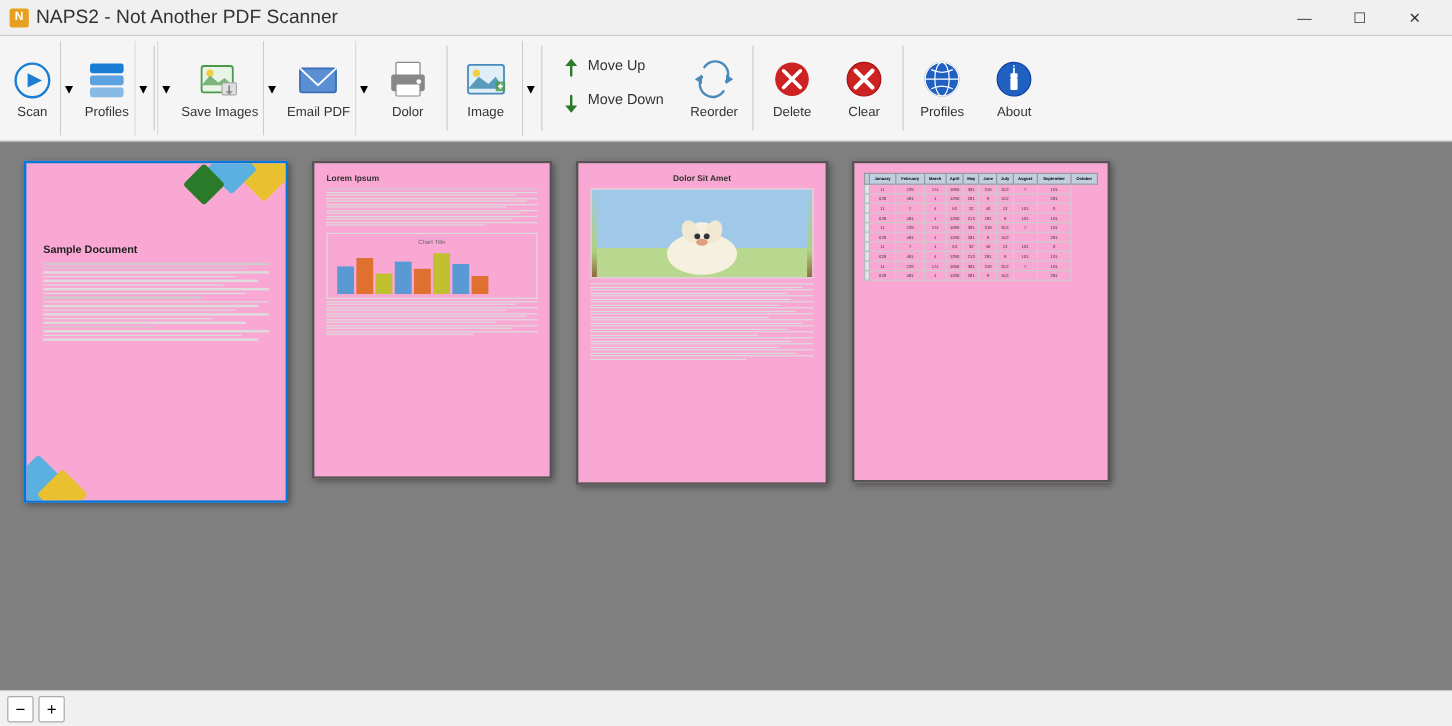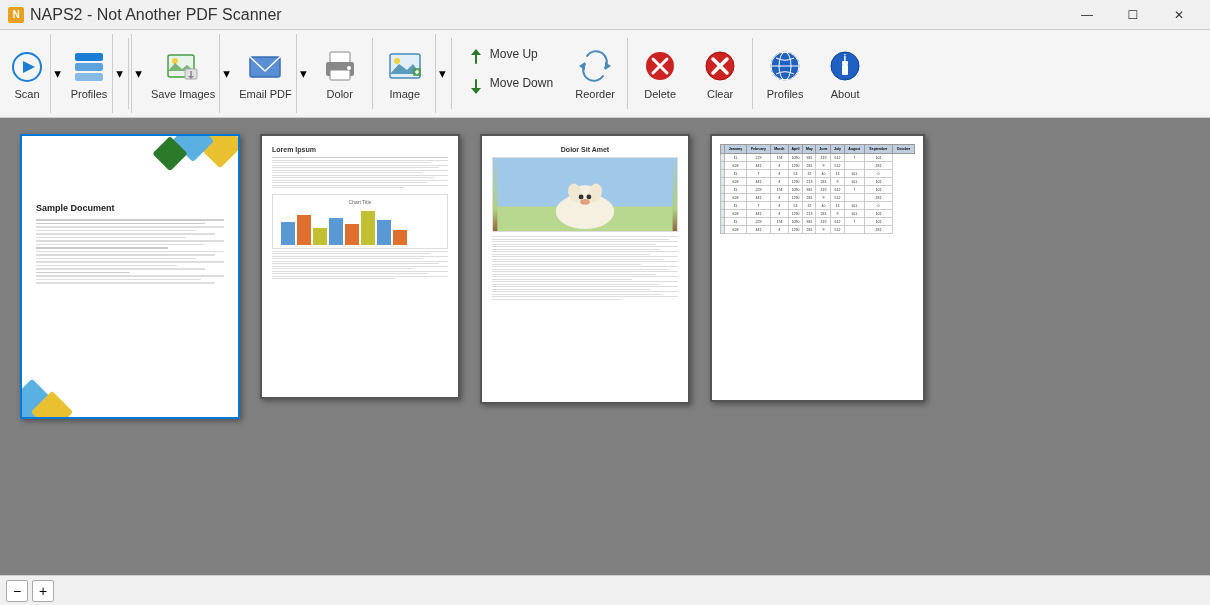--- a/index.html
+++ b/index.html
@@ -108,21 +108,21 @@
       display: flex;
       align-items: flex-start;
       padding: 16px 20px;
       gap: 20px;
       overflow-x: auto;
       height: calc(605px - 30px - 88px - 30px);
     }
 
     
     .page-thumb {
-      background: #ffffff;
+      background: #f9a8d4;
       border: 2px solid #0078d7;
       flex-shrink: 0;
       cursor: pointer;
       box-shadow: 2px 2px 6px rgba(0,0,0,0.4);
       position: relative;
       overflow: hidden;
     }
     .page-thumb.unselected {
       border-color: #555;
     }

